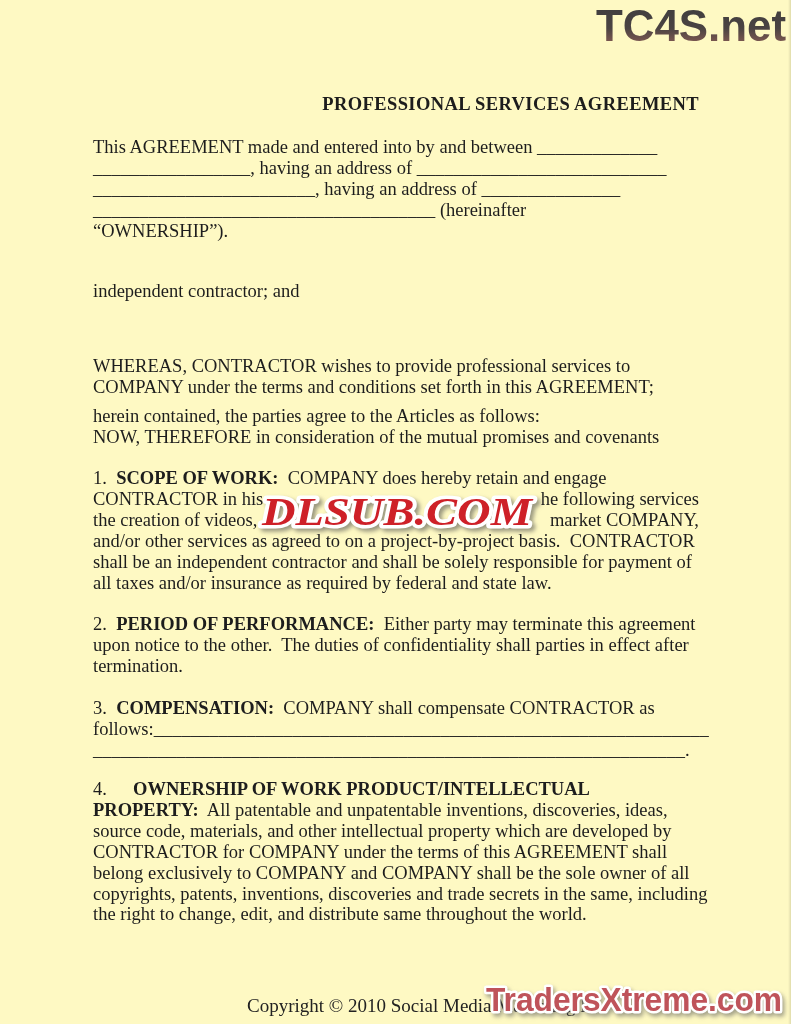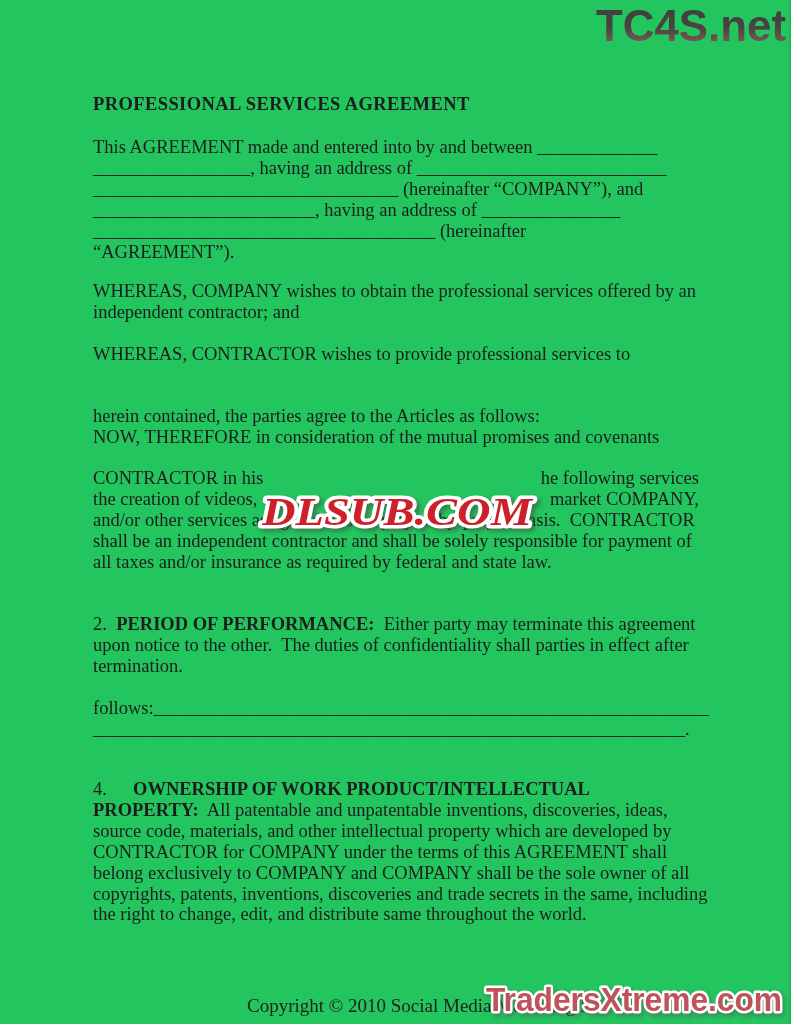--- a/index.html
+++ b/index.html
@@ -1,27 +1,27 @@
 <!DOCTYPE html>
 <html><head>
 <meta charset="utf-8">
 <style>
   html,body { margin:0; padding:0; background:#ffffff; }
   .page {
-    position:relative; width:791px; height:1024px; background:#22c55e;
+    position:relative; width:791px; height:1024px; background:#fef9c3;
     font-family:"Liberation Serif", serif; color:#1d1d1d; overflow:hidden;
   }
   .page-edge {
     position:absolute; right:0; top:0; width:3px; height:100%;
     background:linear-gradient(to right, rgba(0,0,0,0), rgba(0,0,0,0.12));
   }
   .block { position:absolute; left:93px; width:606px; font-size:18.5px; line-height:20.9px; }
   .line { white-space:pre; }
   .split { display:flex; justify-content:space-between; white-space:pre; }
-  .title-block { text-align:left; font-weight:bold; letter-spacing:0.4px; }
+  .title-block { text-align:right; font-weight:bold; letter-spacing:0.4px; }
   b { font-weight:bold; }
   .num4 { display:inline-block; width:40px; }
   .footer-line {
     position:absolute; left:247px; top:995px; font-size:19px; white-space:pre; color:#222;
   }
   .wm { position:absolute; z-index:5; }
   .wm-top { left:592px; top:1px; }
   .wm-mid { left:250px; top:482px; filter:drop-shadow(3px 3px 2px rgba(70,70,70,0.55));font-style:italic; }
   .wm-bottom { left:477px; top:973px; filter:drop-shadow(2px 3px 2px rgba(90,90,90,0.55)); }
 </style>
@@ -43,61 +43,62 @@
     </svg>
   </div>
 
   <div class="block title-block" style="top:94px;">
     <span>PROFESSIONAL SERVICES AGREEMENT</span>
   </div>
 
   <div class="block" style="top:137px;">
     <div class="line"><span>This AGREEMENT made and entered into by and between _____________</span></div>
     <div class="line"><span>_________________, having an address of ___________________________</span></div>
-    <div class="line"><span>_________________________________ (hereinafter “COMPANY”), and</span></div>
     <div class="line"><span>________________________, having an address of _______________</span></div>
     <div class="line"><span>_____________________________________ (hereinafter</span></div>
-    <div class="line"><span>“AGREEMENT”).</span></div>
+    <div class="line"><span>“OWNERSHIP”).</span></div>
   </div>
 
   <div class="block" style="top:281px;">
-    <div class="line"><span>WHEREAS, COMPANY wishes to obtain the professional services offered by an</span></div>
     <div class="line"><span>independent contractor; and</span></div>
   </div>
 
-  <div class="block" style="top:344px;">
+  <div class="block" style="top:356px;">
     <div class="line"><span>WHEREAS, CONTRACTOR wishes to provide professional services to</span></div>
+    <div class="line"><span>COMPANY under the terms and conditions set forth in this AGREEMENT;</span></div>
   </div>
 
   <div class="block" style="top:406px;">
     <div class="line"><span>herein contained, the parties agree to the Articles as follows:</span></div>
     <div class="line"><span>NOW, THEREFORE in consideration of the mutual promises and covenants</span></div>
   </div>
 
   <div class="block" style="top:468px;">
+    <div class="line"><span>1.  </span><b>SCOPE OF WORK:</b><span>  COMPANY does hereby retain and engage</span></div>
     <div class="line split"><span>CONTRACTOR in his</span><span>he following services</span></div>
     <div class="line split"><span>the creation of videos,</span><span>market COMPANY,</span></div>
     <div class="line"><span>and/or other services as agreed to on a project-by-project basis.  CONTRACTOR</span></div>
     <div class="line"><span>shall be an independent contractor and shall be solely responsible for payment of</span></div>
     <div class="line"><span>all taxes and/or insurance as required by federal and state law.</span></div>
   </div>
 
   <div class="wm wm-mid">
     <svg width="294" height="56" viewBox="0 0 294 56">
       <text x="147" y="43" text-anchor="middle" textLength="270" lengthAdjust="spacingAndGlyphs" font-family="Liberation Serif, serif" font-weight="bold" font-size="41" fill="#ce2028" stroke="#ffffff" stroke-width="7" paint-order="stroke" stroke-linejoin="round">DLSUB.COM</text>
     </svg>
   </div>
 
   <div class="block" style="top:614px;">
     <div class="line"><span>2.  </span><b>PERIOD OF PERFORMANCE:</b><span>  Either party may terminate this agreement</span></div>
     <div class="line"><span>upon notice to the other.  The duties of confidentiality shall parties in effect after</span></div>
     <div class="line"><span>termination.</span></div>
   </div>
 
   <div class="block" style="top:698px;">
+    <div class="line"><span>3.  </span><b>COMPENSATION:</b><span>  COMPANY shall compensate CONTRACTOR as</span></div>
     <div class="line"><span>follows:____________________________________________________________</span></div>
     <div class="line"><span>________________________________________________________________.</span></div>
   </div>
 
   <div class="block" style="top:779px;">
     <div class="line"><span class="num4">4.</span><b>OWNERSHIP OF WORK PRODUCT/INTELLECTUAL</b></div>
     <div class="line"><b>PROPERTY:</b><span>  All patentable and unpatentable inventions, discoveries, ideas,</span></div>
     <div class="line"><span>source code, materials, and other intellectual property which are developed by</span></div>
     <div class="line"><span>CONTRACTOR for COMPANY under the terms of this AGREEMENT shall</span></div>
     <div class="line"><span>belong exclusively to COMPANY and COMPANY shall be the sole owner of all</span></div>

